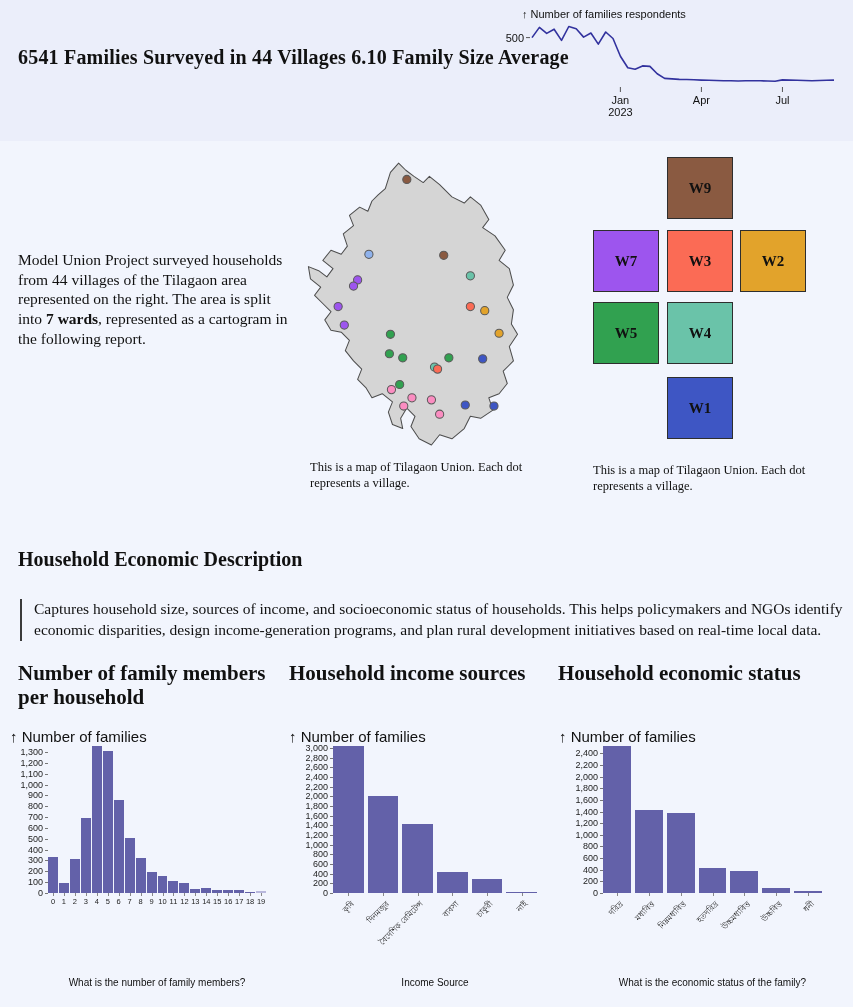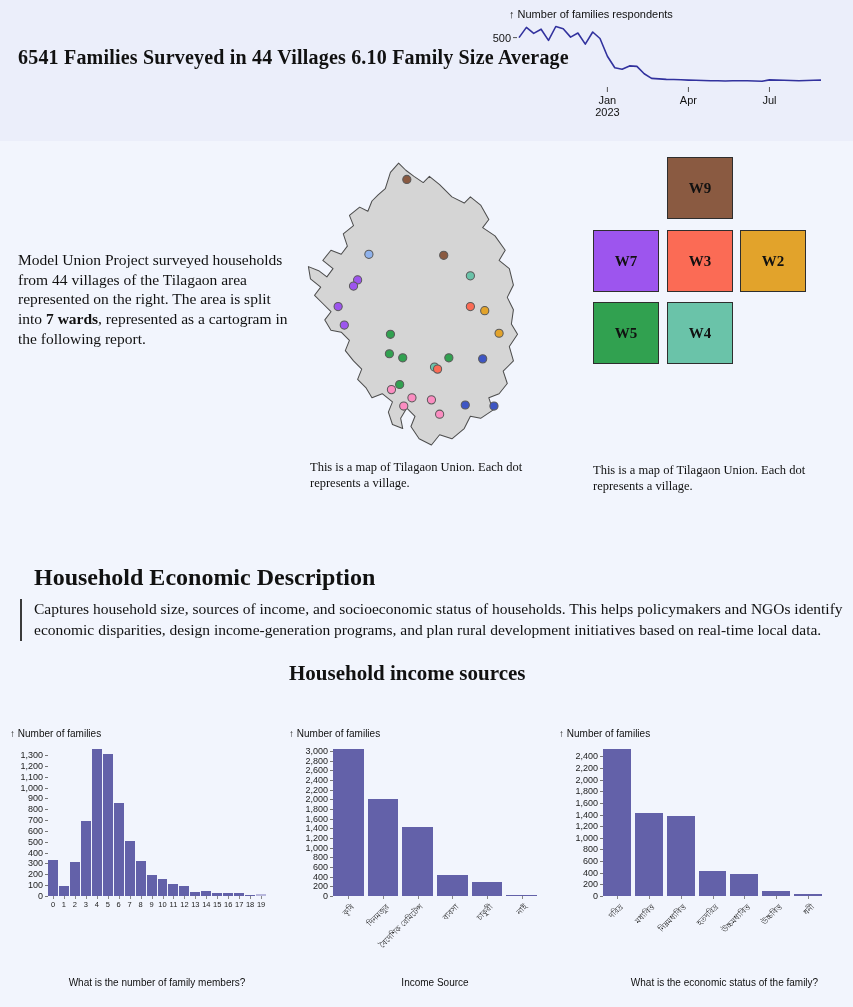--- a/index.html
+++ b/index.html
@@ -3,46 +3,46 @@
 <meta charset="utf-8">
 <style>
   html,body{margin:0;padding:0;}
   body{background:#f2f5fd;font-family:"Liberation Serif", serif;color:#111;}
   .page{position:relative;width:853px;height:1007px;background:#f2f5fd;overflow:hidden;}
 
   
   .banner{position:absolute;left:0;top:0;width:853px;height:141px;background:#ebeefa;}
   .banner h1{position:absolute;left:18px;top:46px;margin:0;font-size:20px;font-weight:bold;
              font-family:"Liberation Serif",serif;letter-spacing:.2px;white-space:nowrap;}
-  .spark{position:absolute;left:503px;top:8px;width:324px;height:120px;}
+  .spark{position:absolute;left:516px;top:8px;width:324px;height:120px;}
   .spark-label{font-family:"Liberation Sans",sans-serif;font-size:11px;color:#111;margin-left:6px;}
   .spark svg{display:block;}
   .spark text{font-family:"Liberation Sans",sans-serif;font-size:11px;fill:#111;}
 
   
   .overview-text{position:absolute;left:18px;top:250px;width:270px;font-size:15.5px;line-height:1.27;}
   .overview-text ul{margin:13px 0 0 0;padding-left:24px;}
   .overview-text li{margin-bottom:3px;}
   .map-wrap{position:absolute;left:308px;top:160px;width:215px;height:292px;}
   .map-caption{position:absolute;left:310px;top:459px;width:248px;font-size:12.5px;line-height:1.3;}
   .carto-wrap{position:absolute;left:593px;top:157px;width:222px;height:285px;}
   .carto-caption{position:absolute;left:593px;top:462px;width:240px;font-size:12.5px;line-height:1.3;}
   .ward-tile{position:absolute;width:66px;height:62px;border:1px solid #2e2e2e;box-sizing:border-box;
              display:flex;align-items:center;justify-content:center;
              font-weight:bold;font-size:15px;font-family:"Liberation Serif",serif;}
 
   
-  .section-title{position:absolute;left:18px;top:548px;margin:16px;font-size:24px;font-weight:bold;}
+  .section-title{position:absolute;left:18px;top:548px;margin:0;font-size:20px;font-weight:bold;}
   .section-quote{position:absolute;left:20px;top:599px;width:812px;border-left:2px solid #3a3a3a;
                  padding-left:12px;font-size:15.5px;line-height:1.35;}
 
   
   .col-title{position:absolute;margin:0;font-size:21px;font-weight:bold;line-height:1.12;}
   .chart{position:absolute;height:285px;font-family:"Liberation Sans",sans-serif;}
-  .chart .ylab{font-size:10px;color:#111;margin-bottom:9px;}
+  .chart .ylab{font-size:15px;color:#111;}
   .plotrow{position:relative;display:flex;}
   .yticks{position:relative;height:148px;}
   .ytick{position:absolute;right:0;white-space:nowrap;font-size:9px;color:#222;line-height:8px;}
   .ytick i{display:inline-block;width:3px;height:1px;background:#777;margin:0 0 2px 2px;}
   .plot{position:relative;height:148px;}
   .bars{display:flex;align-items:flex-end;height:148px;}
   .bar{flex:1;}
   .xlabels{display:flex;}
   .xl{flex:1;text-align:center;font-size:7.5px;color:#222;position:relative;padding-top:4px;}
   .xl::before{content:"";position:absolute;top:0;left:50%;width:1px;height:3px;background:#888;}
@@ -129,27 +129,30 @@
   </div>
   <div class="map-caption">This is a map of Tilagaon Union. Each dot represents a village.</div>
 
   <div class="carto-wrap" id="cartogram">
       <div class="ward-tile" style="left: 74px; top: 0px; background: rgb(138, 90, 65);">W9</div>
       <div class="ward-tile" style="left: 0px; top: 73px; background: rgb(157, 85, 238);">W7</div>
       <div class="ward-tile" style="left: 74px; top: 73px; background: rgb(251, 107, 85);">W3</div>
       <div class="ward-tile" style="left: 147px; top: 73px; background: rgb(226, 163, 43);">W2</div>
       <div class="ward-tile" style="left: 0px; top: 145px; background: rgb(49, 161, 80);">W5</div>
       <div class="ward-tile" style="left: 74px; top: 145px; background: rgb(106, 195, 169);">W4</div>
+      <div class="ward-tile" style="left: 74px; top: 220px; background: rgb(62, 86, 196);">W1</div>
     </div>
   <div class="carto-caption">This is a map of Tilagaon Union. Each dot represents a village.</div>
 
   <h2 class="section-title">Household Economic Description</h2>
   <div class="section-quote">Captures household size, sources of income, and socioeconomic status of households. This helps policymakers and NGOs identify economic disparities, design income-generation programs, and plan rural development initiatives based on real-time local data.</div>
 
+  <h3 class="col-title" style="left:18px;top:662px;width:276px;">Number of family members per household</h3>
   <h3 class="col-title" style="left:289px;top:662px;width:268px;">Household income sources</h3>
+  <h3 class="col-title" style="left:558px;top:662px;width:292px;">Household economic status</h3>
 
   <div class="chart" id="chart-members" style="left:10px;top:728px;width:256px;">
       <div class="ylab">↑ Number of families</div>
       <div class="plotrow">
         <div class="yticks" style="width: 38px;">
           <div class="ytick" style="bottom: -4px;"><span>0</span><i></i></div>
           <div class="ytick" style="bottom: 6.84249px;"><span>100</span><i></i></div>
           <div class="ytick" style="bottom: 17.685px;"><span>200</span><i></i></div>
           <div class="ytick" style="bottom: 28.5275px;"><span>300</span><i></i></div>
           <div class="ytick" style="bottom: 39.37px;"><span>400</span><i></i></div>
@@ -312,16 +315,16 @@
         <div class="xcell">
           <span>উচ্চমধ্যবিত্ত</span>
         </div>
         <div class="xcell">
           <span>উচ্চবিত্ত</span>
         </div>
         <div class="xcell">
           <span>ধনী</span>
         </div>
       </div>
-      <div class="caption" style="left: 56px; width: 219px;">What is the economic status of the family?</div>
+      <div class="caption" style="left: 44px; width: 219px;">What is the economic status of the family?</div>
     </div>
 
 </div>
 
 </body></html>

